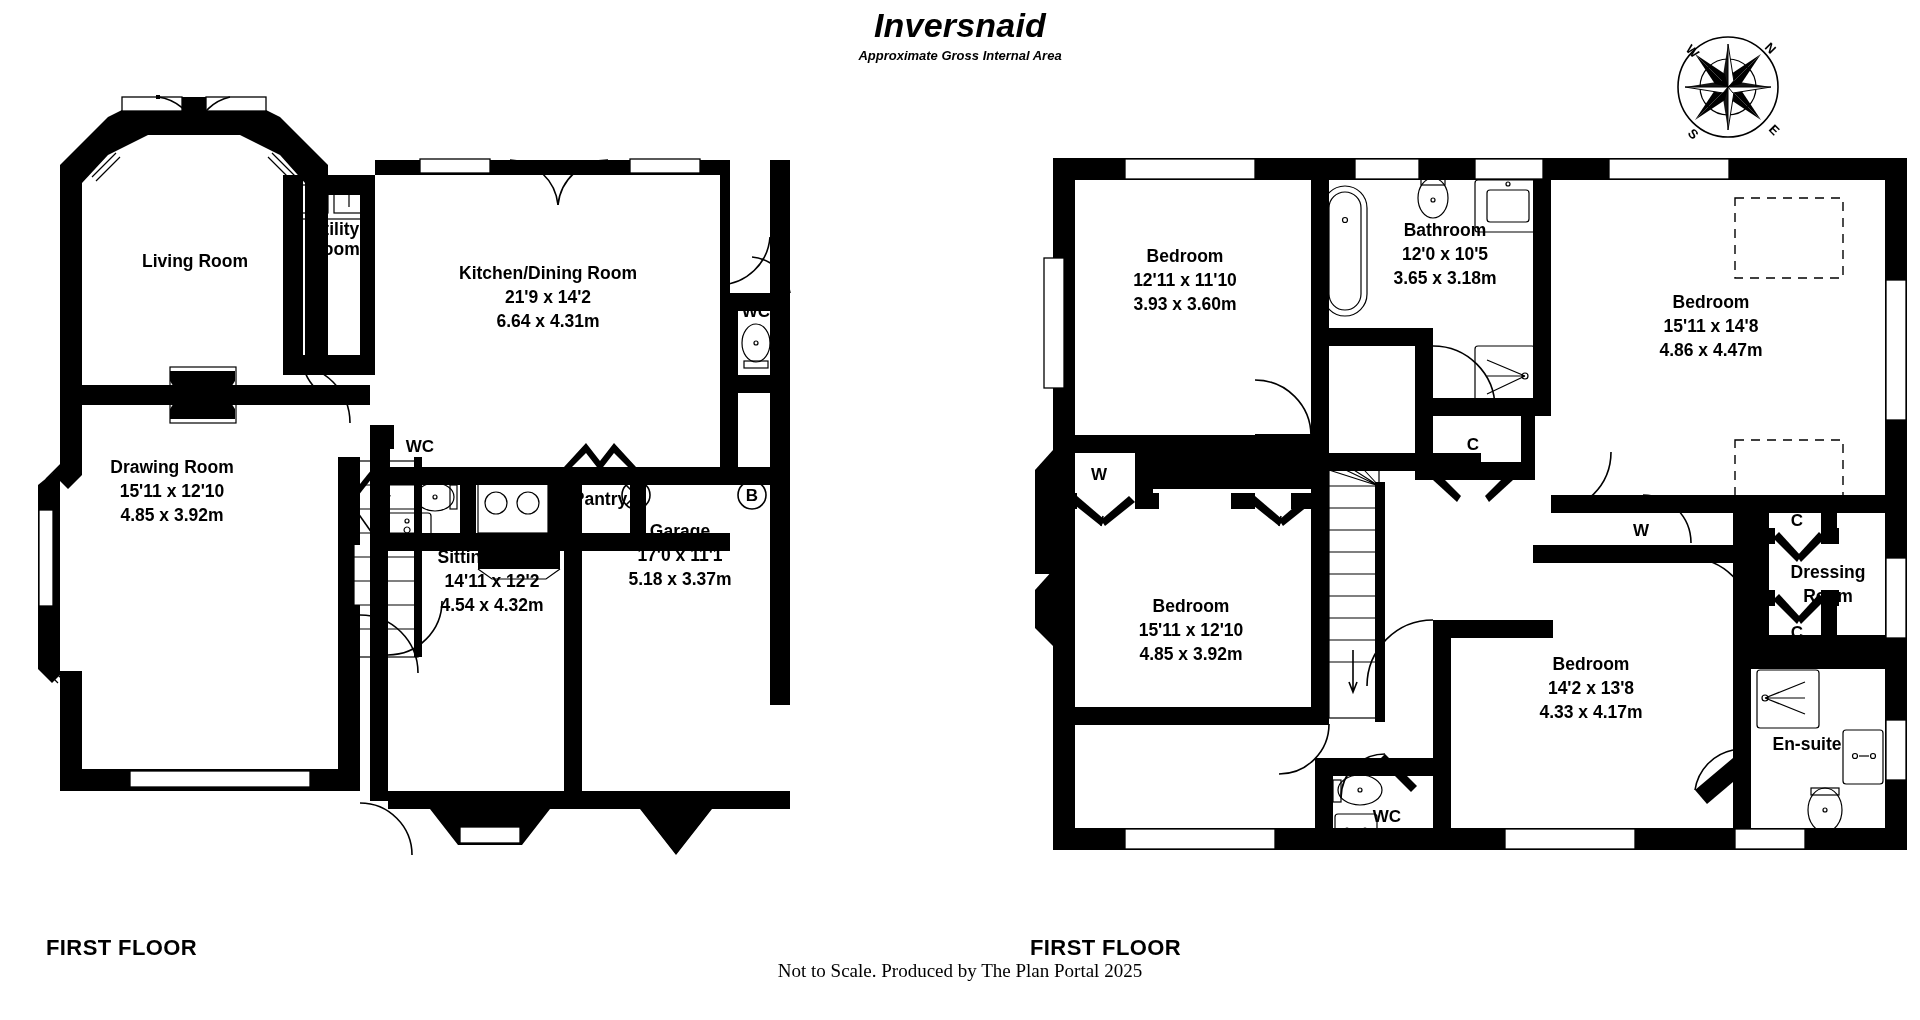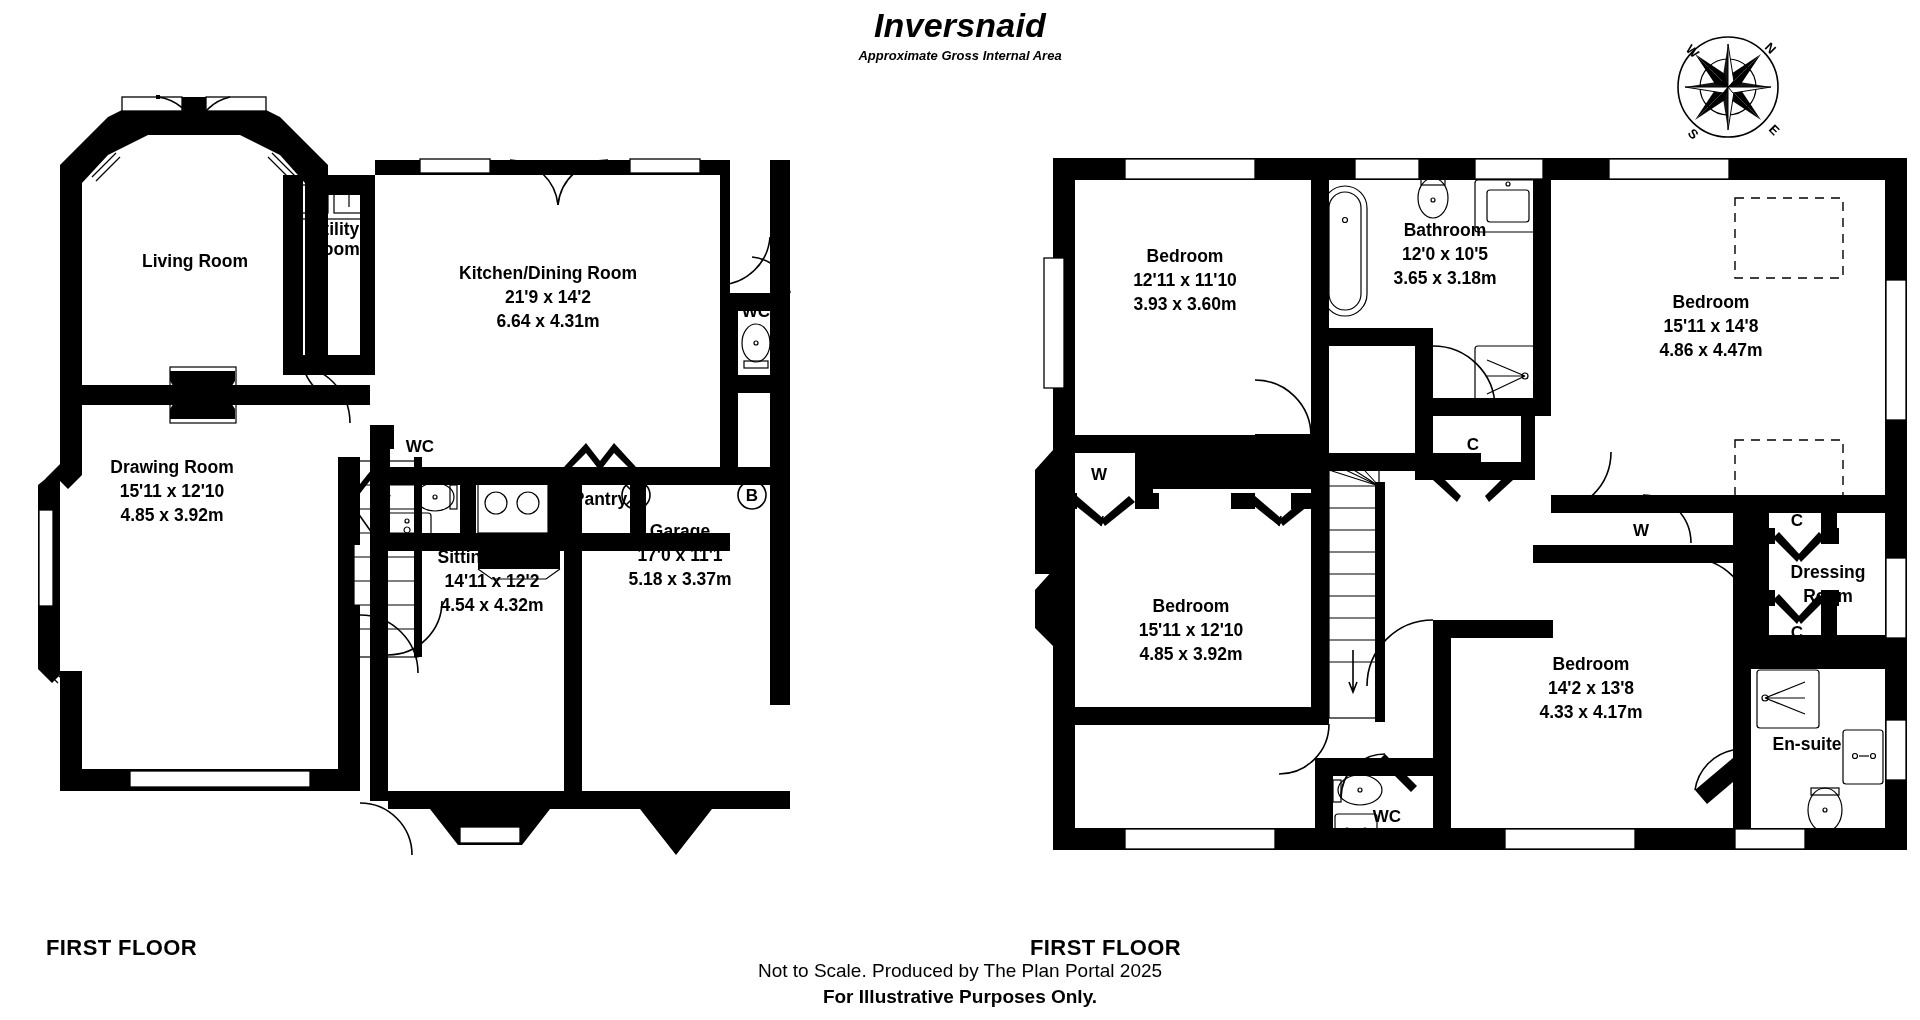--- a/index.html
+++ b/index.html
@@ -44,20 +44,21 @@
     position: absolute;
     left: 0;
     width: 1920px;
     text-align: center;
     pointer-events: none;
   }
   .footer-note {
     font-size: 19px;
     font-weight: normal;
     line-height: 1.35;
+    font-family: Liberation Serif, serif;
   }
   .footer-strong {
     font-size: 19px;
     font-weight: bold;
     line-height: 1.35;
   }
   .floor-label {
     position: absolute;
     font-size: 22px;
     font-weight: bold;
@@ -481,16 +482,15 @@
       <text class="tiny-lbl" x="352" y="672" text-anchor="middle">WC</text>
     </g>
 
   </svg>
 
   <div class="floor-label" id="ground-floor-label">FIRST FLOOR</div>
   <div class="floor-label" id="first-floor-label">FIRST FLOOR</div>
 
   <div class="footer-block" style="top:958px;">
     <div class="footer-note">Not to Scale. Produced by The Plan Portal 2025</div>
-    <div class="footer-strong">For Illustrative Purposes Only.</div>
   </div>
 
 </div>
 
 </body></html>

